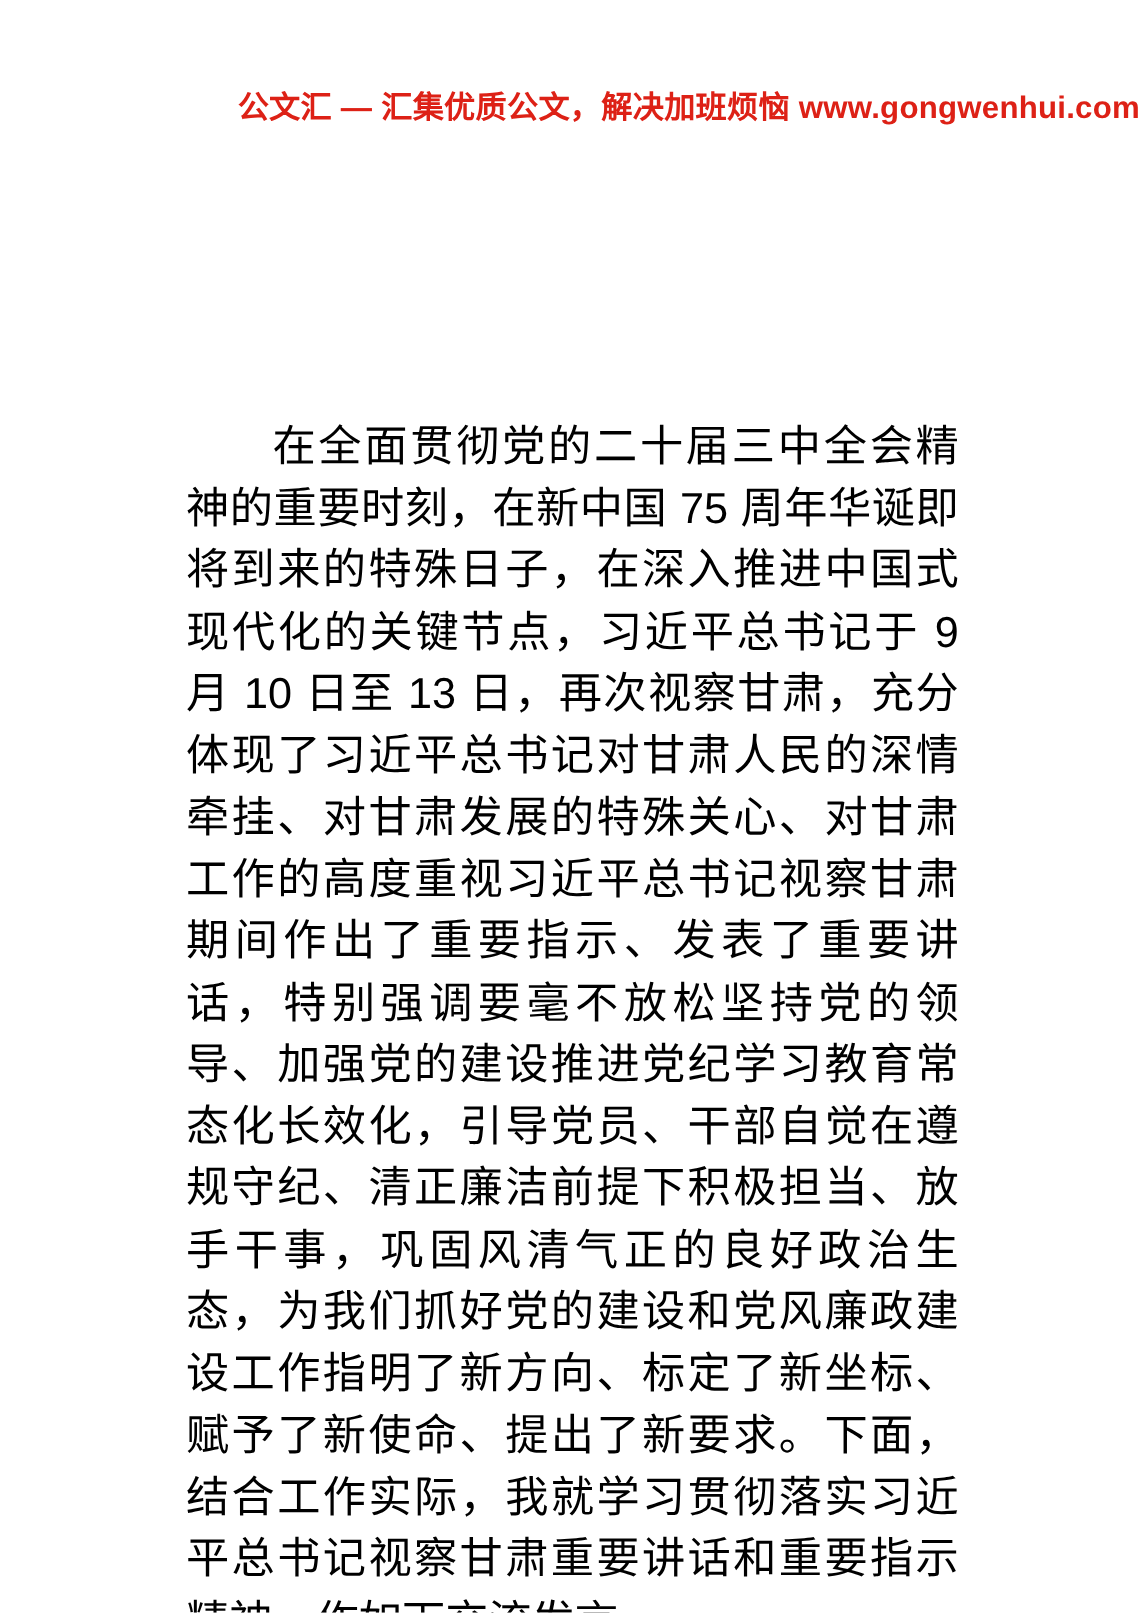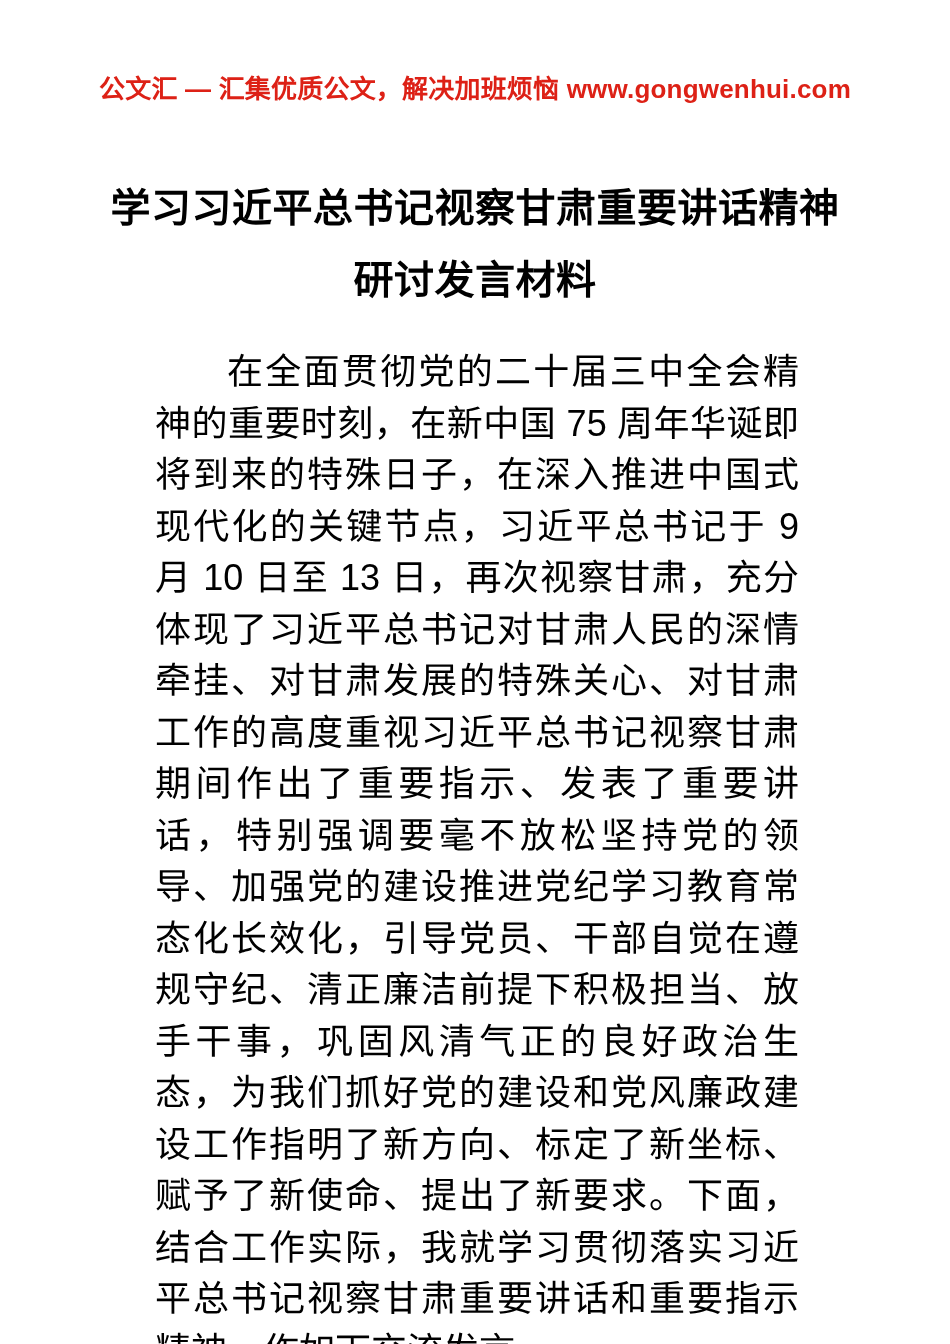--- a/index.html
+++ b/index.html
@@ -21,21 +21,21 @@
     overflow: hidden;
     box-sizing: border-box;
   }
 
   
   .site-header {
     position: absolute;
     top: 76px;
     left: 0;
     width: 950px;
-    text-align: center;
+    text-align: right;
     line-height: 1;
   }
   .site-header .wm {
     display: inline-block;
     color: #dd2116;
     font-size: 26px;
     font-weight: 700;
     letter-spacing: 0.2px;
     white-space: nowrap;
     font-family: "Liberation Sans", "DejaVu Sans", sans-serif;
@@ -85,23 +85,19 @@
 </style>
 </head>
 <body>
 
 <div class="page">
 
   <div class="site-header">
     <span class="wm">公文汇 — 汇集优质公文，解决加班烦恼 www.gongwenhui.com</span>
   </div>
 
-  <div class="doc-title">
-    <span class="tl">学习习近平总书记视察甘肃重要讲话精神</span>
-    <span class="tl">研讨发言材料</span>
-  </div>
 
   <div class="doc-body">
     <p class="para">在全面贯彻党的二十届三中全会精神的重要时刻，在新中国 75 周年华诞即将到来的特殊日子，在深入推进中国式现代化的关键节点，习近平总书记于 9 月 10 日至 13 日，再次视察甘肃，充分体现了习近平总书记对甘肃人民的深情牵挂、对甘肃发展的特殊关心、对甘肃工作的高度重视习近平总书记视察甘肃期间作出了重要指示、发表了重要讲话，特别强调要毫不放松坚持党的领导、加强党的建设推进党纪学习教育常态化长效化，引导党员、干部自觉在遵规守纪、清正廉洁前提下积极担当、放手干事，巩固风清气正的良好政治生态，为我们抓好党的建设和党风廉政建设工作指明了新方向、标定了新坐标、赋予了新使命、提出了新要求。下面，结合工作实际，我就学习贯彻落实习近平总书记视察甘肃重要讲话和重要指示精神，作如下交流发言。</p>
     <p class="para">一要学深悟透习近平总书记重要讲话和指示精神。习近平总书记视察甘肃重要讲话和指示，充满思想引领力、历史穿透力、时代感召力，给我们提供了感恩奋进、再启新程的政治指引和实干争先、再谱新篇的行动指南，是我们做好各项工作的总方针、总纲领、总遵循。我们要以强烈的感恩之心、爱戴之情、奋斗之志，学深悟透习近平总书记重要讲话和指示精神，深刻领悟“两个确立”的决定性意义，坚决做到“两个维护”，着力增强贯彻落实的政治自觉、思想自觉、行动自觉，真正把习近平总书记重要讲话和指示精神转化为推动××××发展的实际行动，把习近平总书记的教导嘱托转化为造福群众的务实举措，把习近</p>
   </div>
 
 </div>
 
 </body></html>

